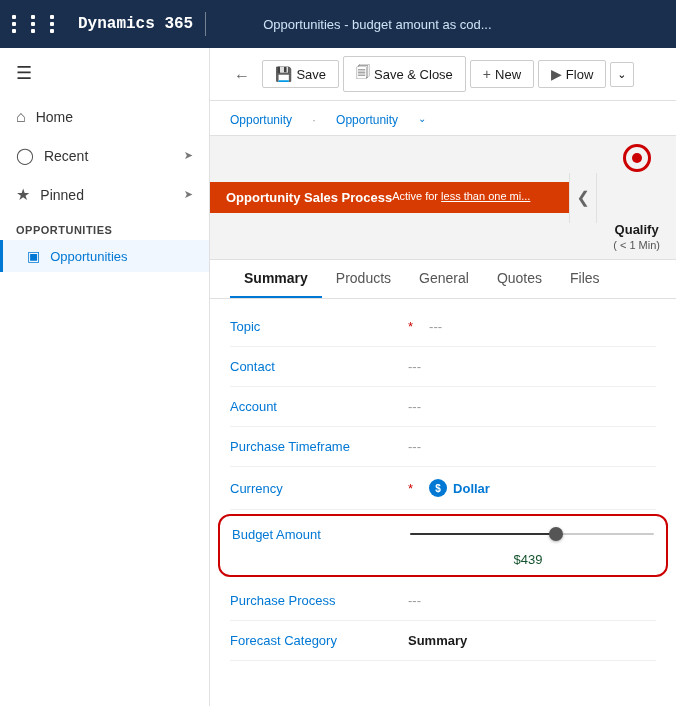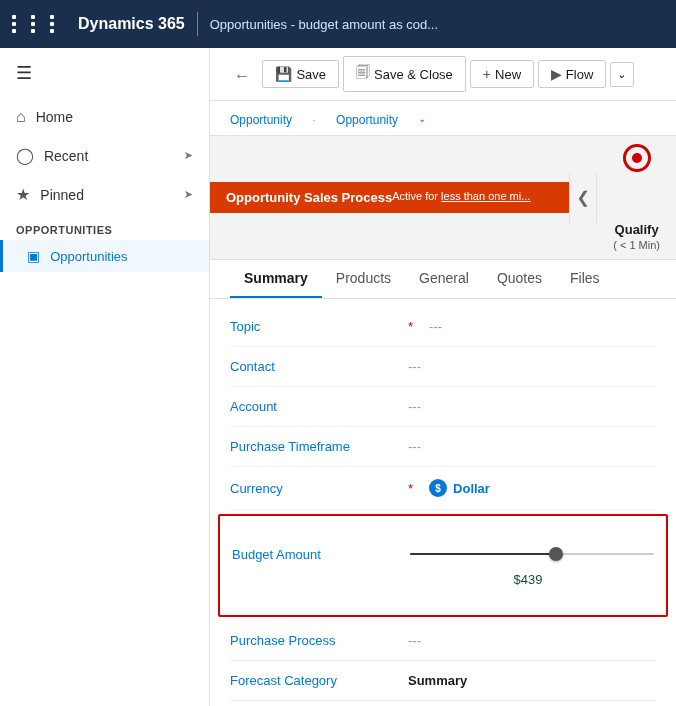--- a/index.html
+++ b/index.html
@@ -22,28 +22,30 @@
     }
     .top-bar-grid-dot {
       width: 4px; height: 4px;
       background: #fff;
       border-radius: 1px;
     }
     .top-bar-title {
       color: #fff;
       font-size: 16px;
       font-weight: 600;
+      font-family: Liberation Mono, monospace;
     }
     .top-bar-divider {
       width: 1px; height: 24px;
       background: rgba(255,255,255,0.4);
     }
     .top-bar-subtitle {
       color: #cce4f6;
       font-size: 13px;
+      margin-left: 45px;
     }
 
     
     .main-layout {
       display: flex;
       height: calc(706px - 48px);
     }
 
     
     .sidebar {
@@ -314,22 +316,22 @@
       align-items: center;
       justify-content: center;
       color: #fff;
       font-size: 10px;
       font-weight: 700;
     }
 
     
     .form-row-highlighted {
       border: 2px solid #cc0000;
-      border-radius: 2px;
-      padding: 28px 12px;
+      border-radius: 12px;
+      padding: 8px 12px;
       margin: 4px -12px;
       background: #fff;
     }
     .budget-row {
       display: flex;
       flex-direction: column;
       gap: 8px;
       width: 100%;
     }
     .budget-top {

